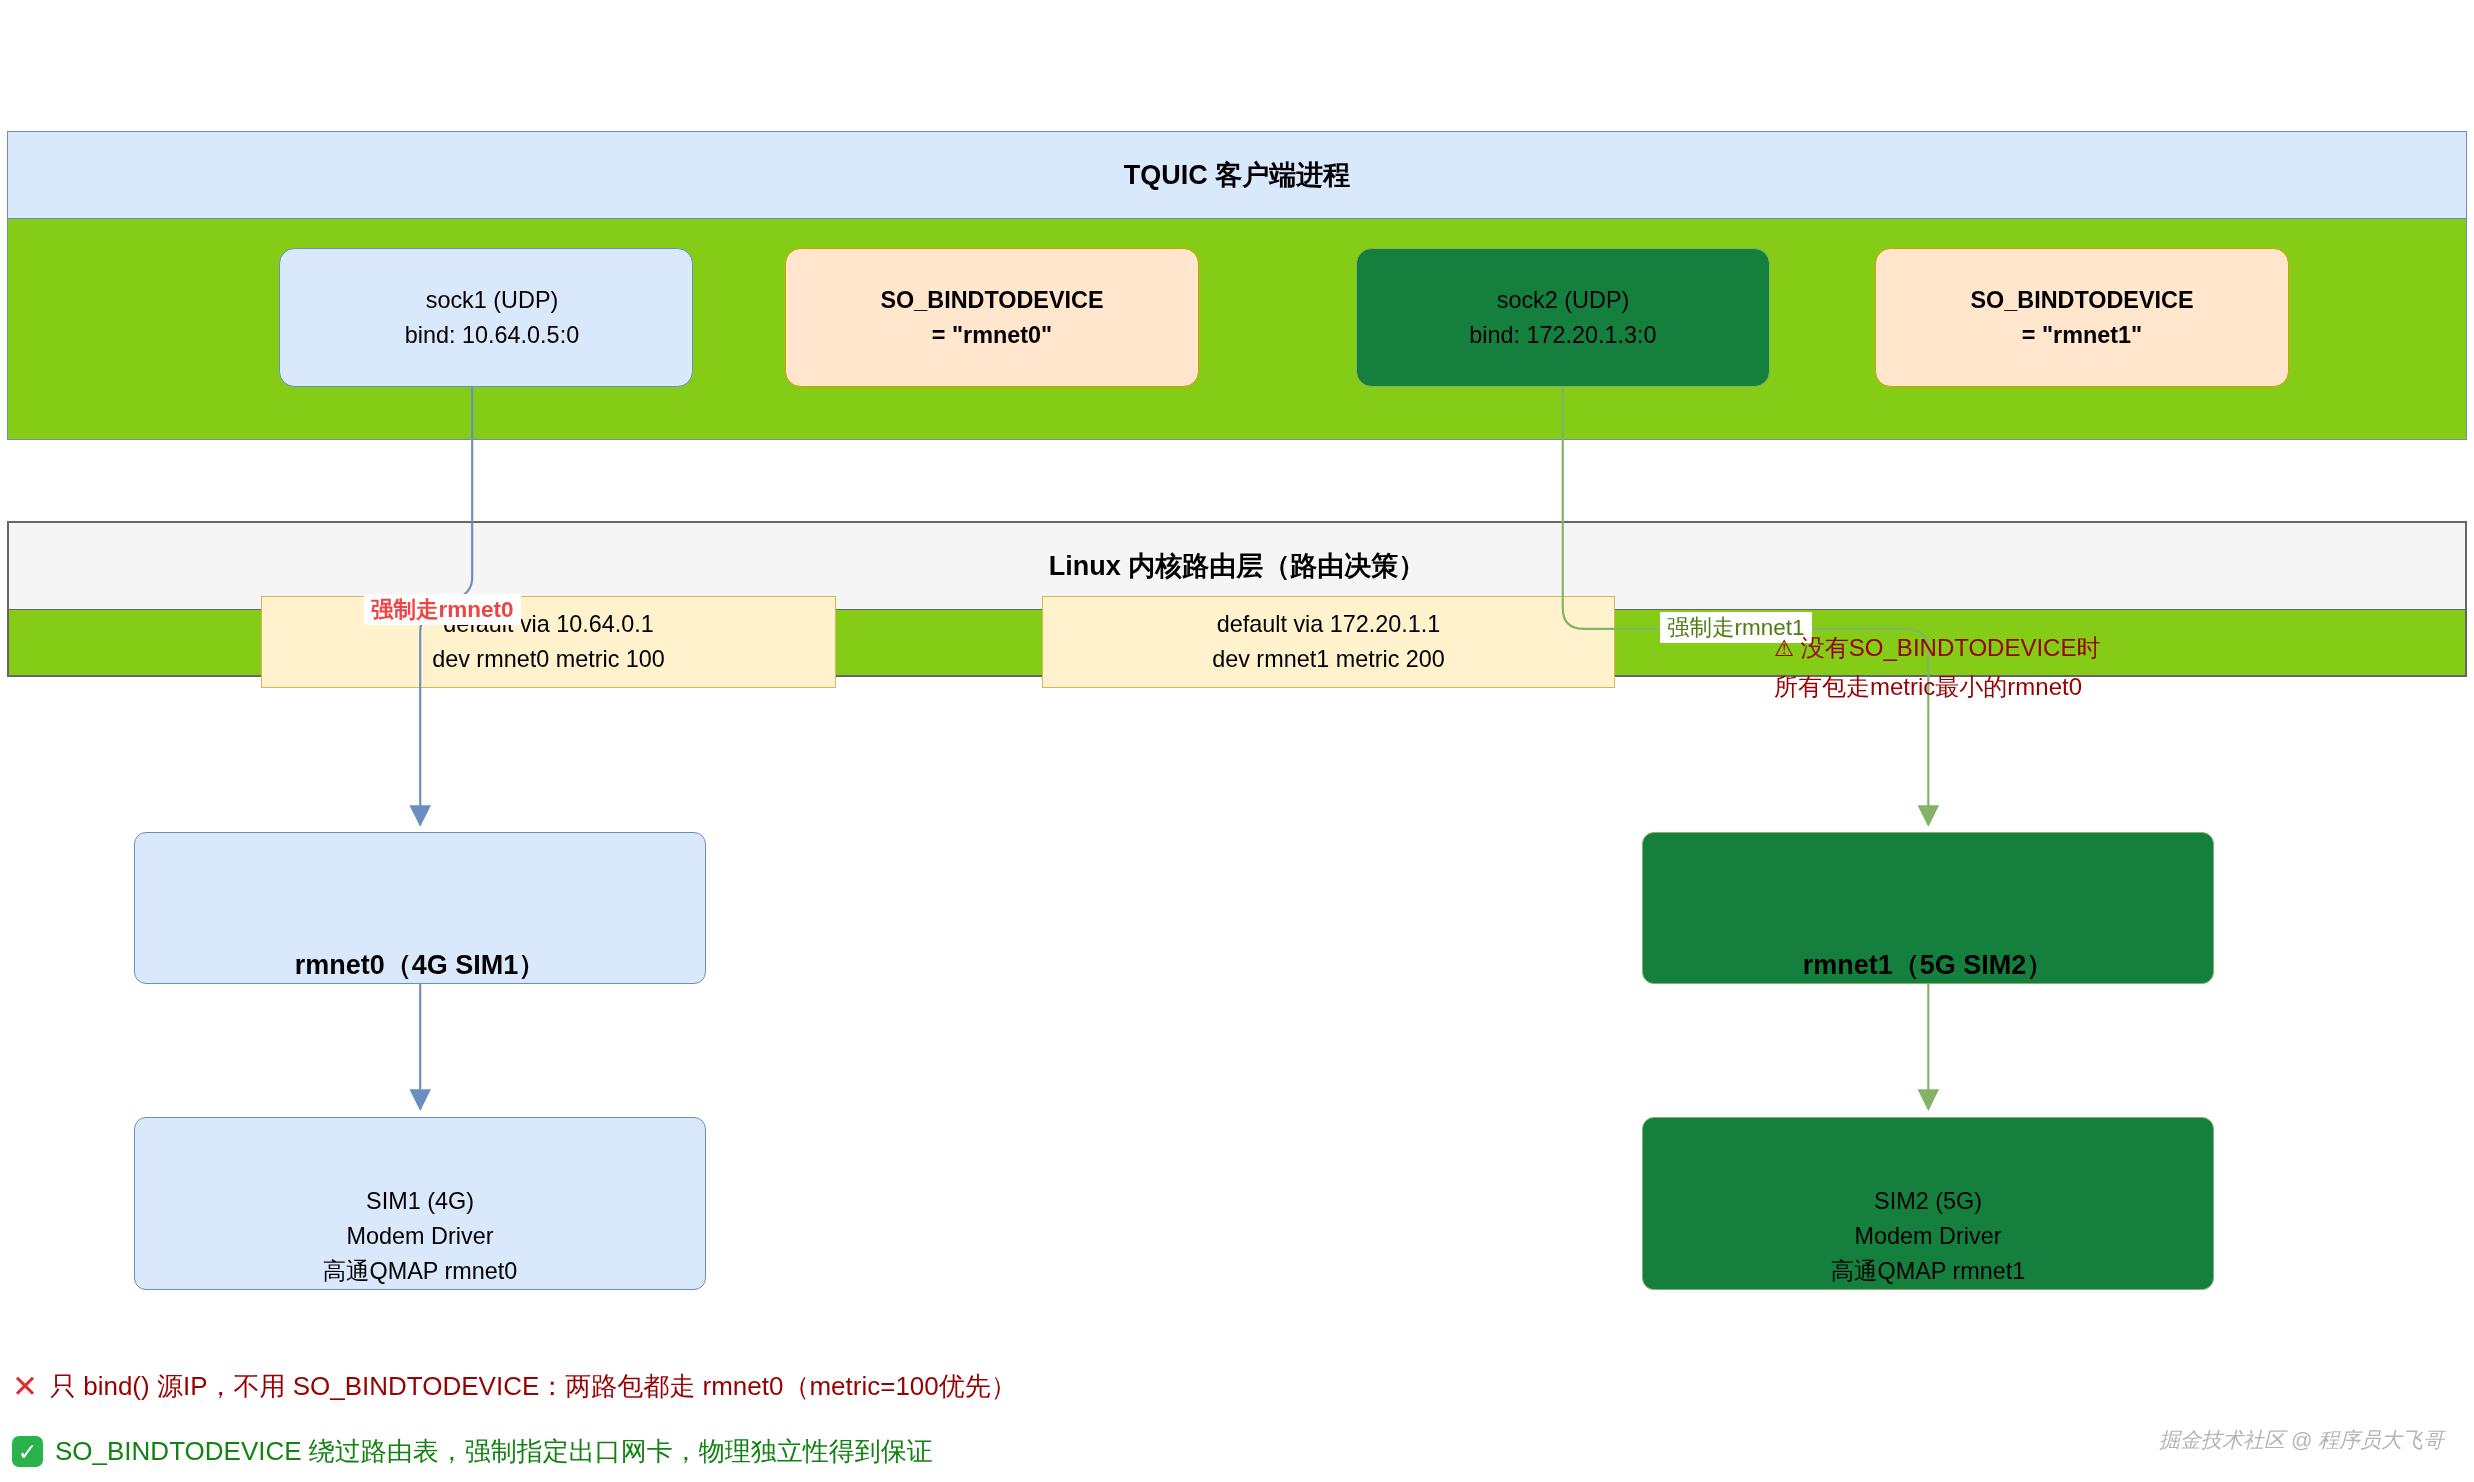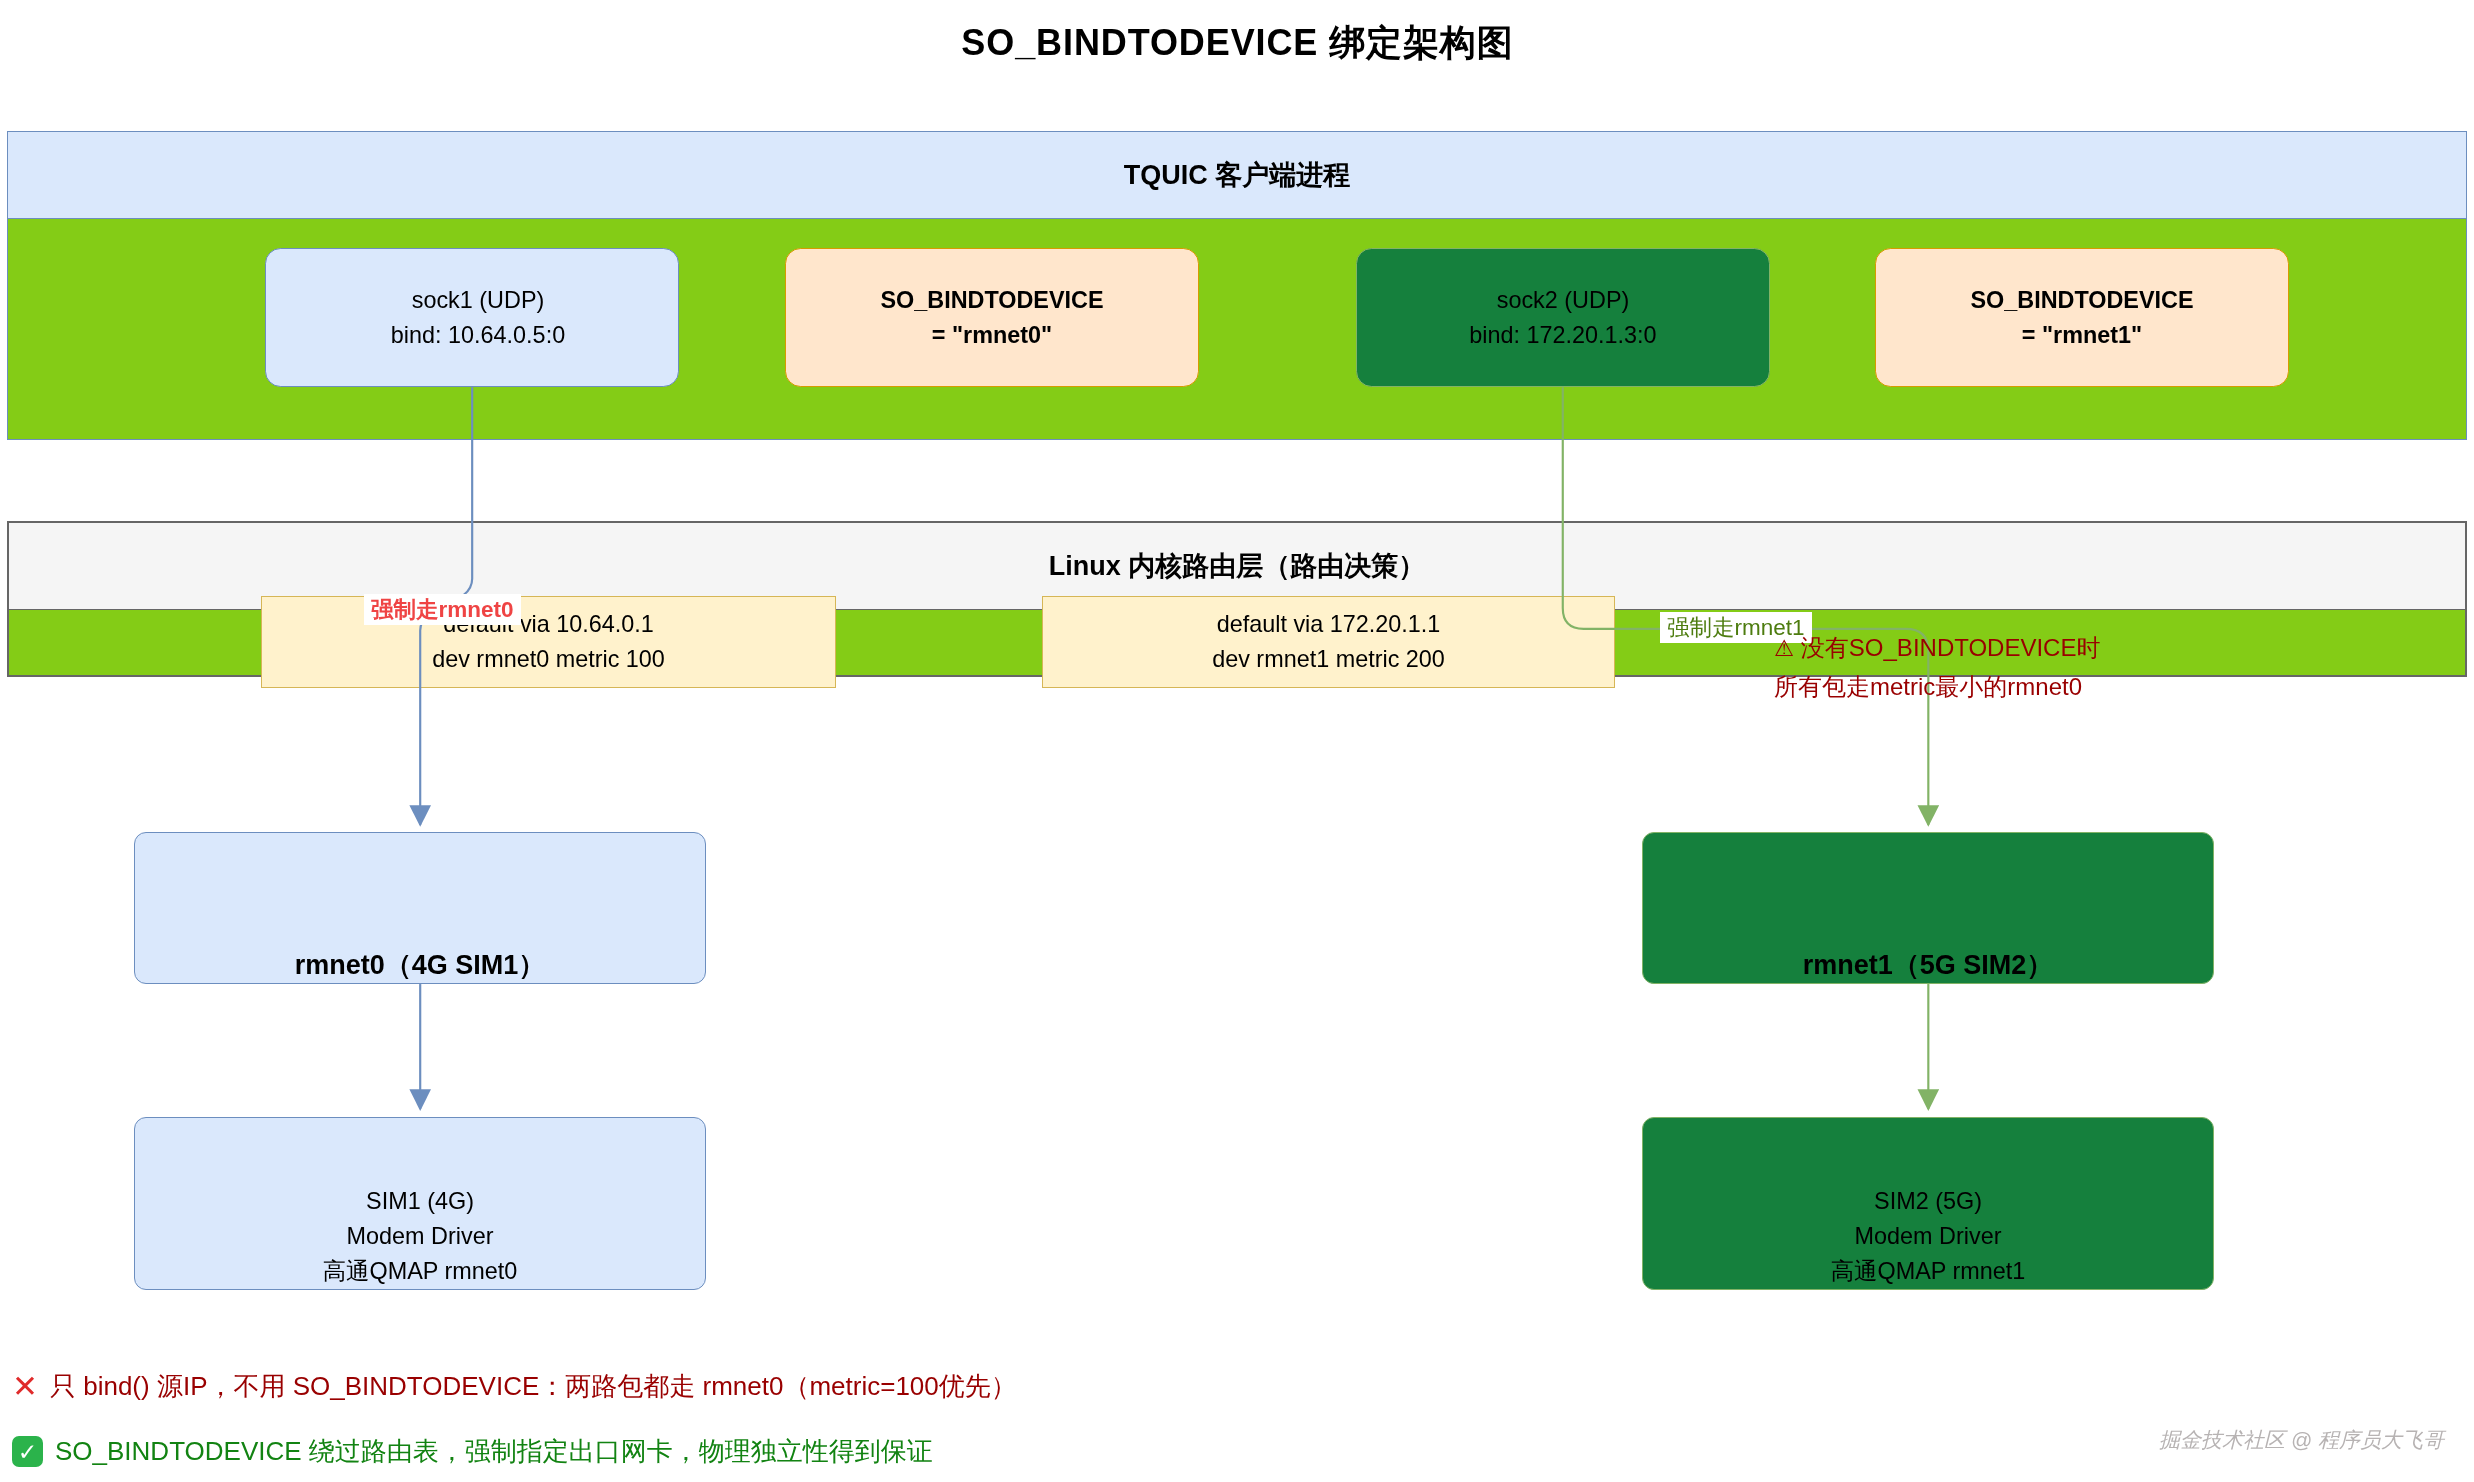--- a/index.html
+++ b/index.html
@@ -64,31 +64,30 @@
   .watermark{
     position:absolute;right:31px;top:1426px;z-index:4;
     font-size:21px;color:#b7b3b3;text-shadow:0.9px 0.9px 0 #ffffff;white-space:nowrap;font-style:italic;
   }
 </style>
 </head>
 <body>
 
 <div class="page">
 
-  <div class="title">SO_BINDTODEVICE 绑定架构图</div>
 
   <section class="container tquic">
     <div class="container-header">TQUIC 客户端进程</div>
   </section>
 
   <section class="container routing">
     <div class="container-header">Linux 内核路由层（路由决策）</div>
   </section>
 
-  <div class="node blue round" style="left:265px;top:248px;width:414px;height:139px;padding-left:12px;">
+  <div class="node blue round" style="left:279px;top:248px;width:414px;height:139px;padding-left:12px;">
     <div>sock1 (UDP)</div>
     <div>bind: 10.64.0.5:0</div>
   </div>
   <div class="node orange round" style="left:785px;top:248px;width:414px;height:139px;">
     <div>SO_BINDTODEVICE</div>
     <div>= "rmnet0"</div>
   </div>
   <div class="node green round" style="left:1356px;top:248px;width:414px;height:139px;">
     <div>sock2 (UDP)</div>
     <div>bind: 172.20.1.3:0</div>

